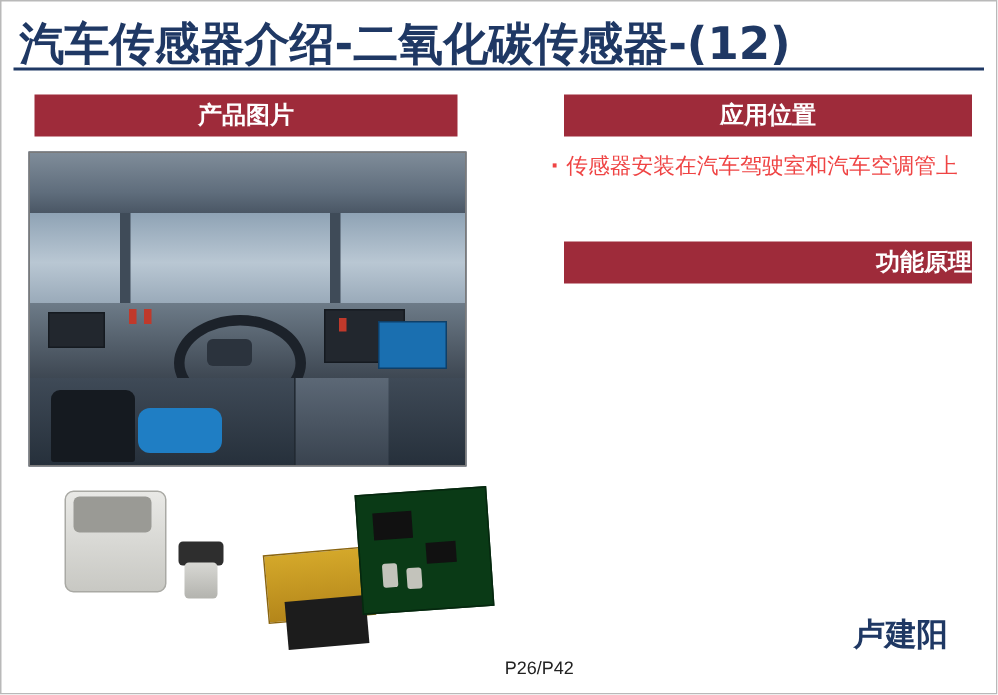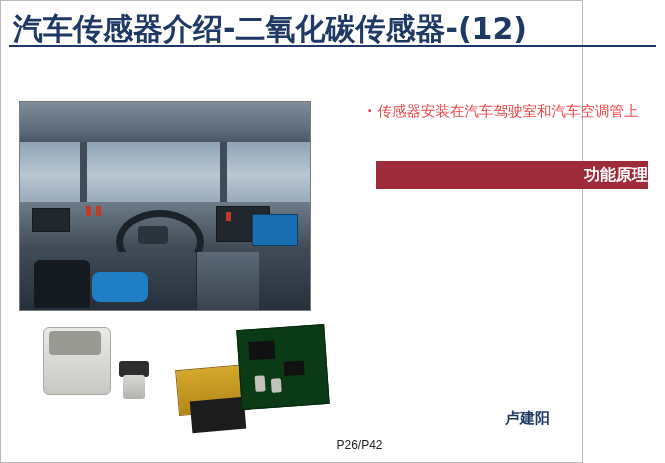--- a/index.html
+++ b/index.html
@@ -10,21 +10,21 @@
     width: 665px;
     height: 463px;
     background: #ffffff;
     font-family: "Liberation Sans", sans-serif;
     overflow: hidden;
     position: relative;
   }
   .slide {
     position: absolute;
     left: 0; top: 0;
-    width: 583px;
+    width: 665px;
     height: 463px;
     box-sizing: border-box;
     border: 1px solid #b9b9b9;
     background: #ffffff;
   }
   
   .title-bar {
     position: absolute;
     left: 0; top: 6px;
     width: 663px;
@@ -274,21 +274,21 @@
     margin-bottom: 2px;
   }
   .bullet-dot::before {
     content: "· ";
     font-weight: bold;
   }
   .author {
     position: absolute;
     right: 32px;
     top: 408px;
-    font-size: 15px;
+    font-size: 21px;
     font-weight: bold;
     color: #1F3864;
     font-family: Liberation Sans, sans-serif;
   }
   .page-ref {
     position: absolute;
     left: 0;
     top: 437px;
     width: 665px;
     text-align: center;
@@ -301,20 +301,21 @@
 </head>
 <body>
 
 <div class="slide">
 
   <div class="title-bar">
     <div class="title-text">汽车传感器介绍-二氧化碳传感器-(12)</div>
   </div>
   <div class="title-underline"></div>
 
+  <div class="banner" id="banner-product">产品图片</div>
 
   <div class="photo-main">
     <div class="cab-roof"></div>
     <div class="cab-window"></div>
     <div class="cab-window-pillar" style="left:60px;"></div>
     <div class="cab-window-pillar" style="left:200px;"></div>
     <div class="dash"></div>
     <div class="dash-panel" style="left:12px; top:106px; width:36px; height:22px;"></div>
     <div class="dash-panel" style="left:196px; top:104px; width:52px; height:34px;"></div>
     <div class="screen-blue" style="left:232px; top:112px; width:44px; height:30px;"></div>
@@ -339,20 +340,21 @@
   </div>
   <div class="photo-gold"></div>
   <div class="photo-black-box"></div>
   <div class="photo-board">
     <div class="board-chip" style="left:10px; top:12px; width:26px; height:18px;"></div>
     <div class="board-chip" style="left:44px; top:34px; width:20px; height:14px;"></div>
     <div class="board-cap" style="left:14px; top:46px; width:10px; height:16px;"></div>
     <div class="board-cap" style="left:30px; top:50px; width:10px; height:14px;"></div>
   </div>
 
+  <div class="banner" id="banner-location">应用位置</div>
   <div class="bullets" id="bullets-location">
     <span class="bullet-item bullet-dot">传感器安装在汽车驾驶室和汽车空调管上</span>
   </div>
 
   <div class="banner" id="banner-function">功能原理</div>
   <div class="bullets" id="bullets-function">
   </div>
 
   <div class="author">卢建阳</div>
 

